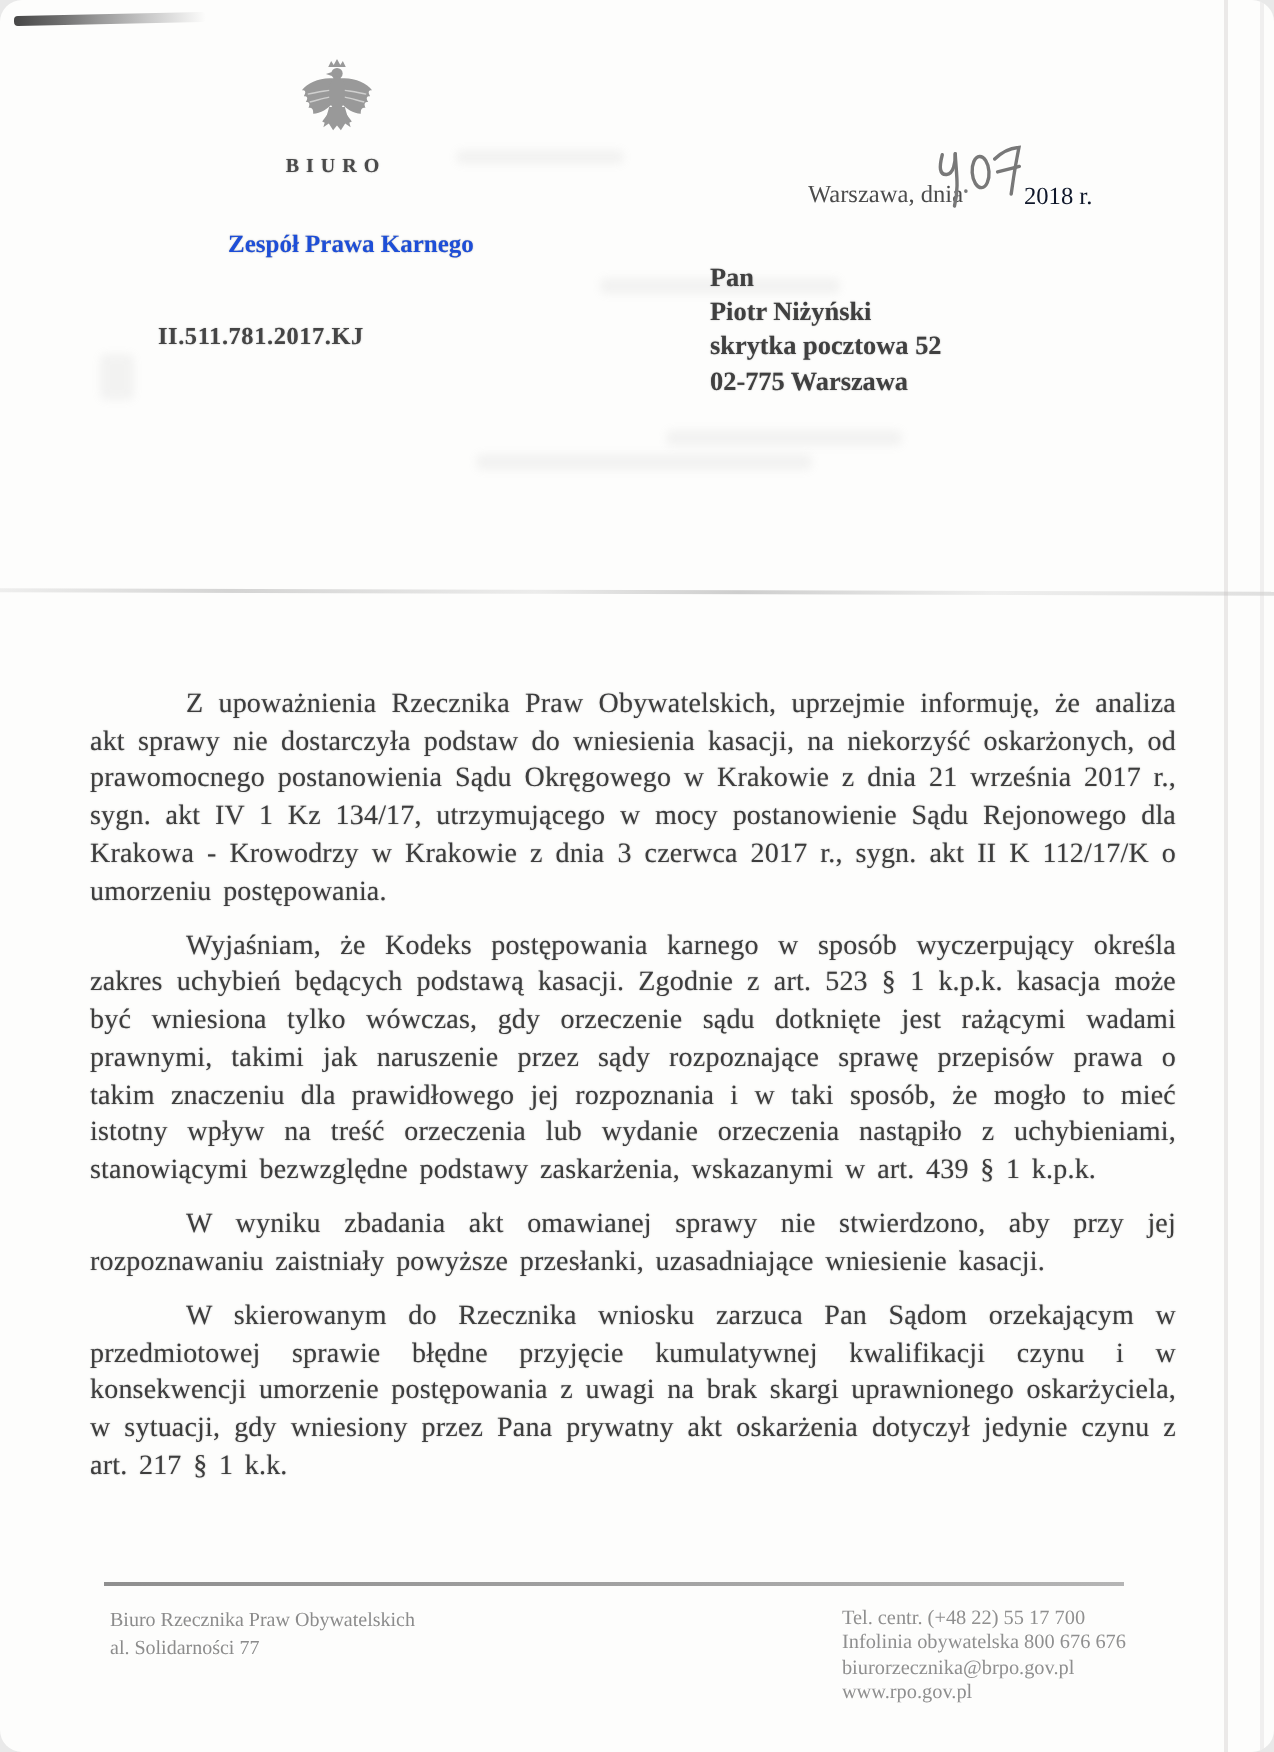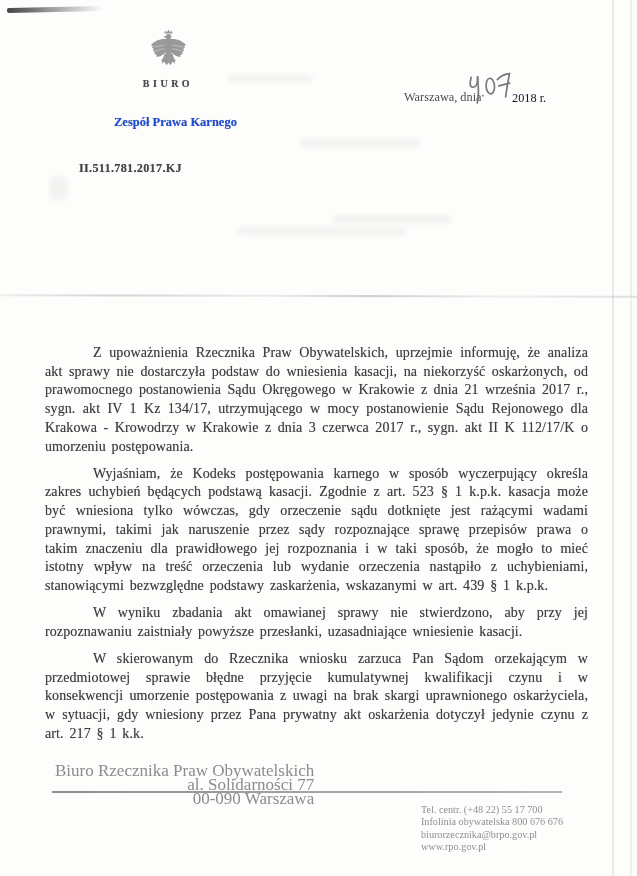--- a/index.html
+++ b/index.html
@@ -1,19 +1,20 @@
 <!DOCTYPE html>
 <html><head>
 <meta charset="utf-8">
 <style>
   html,body{margin:0;padding:0;background:#e9e9e9;}
   .page{
     position:relative;width:637px;height:876px;background:#fdfdfc;
     font-family:"Liberation Serif", serif;color:#3d3d3d;overflow:hidden;
     margin:0 auto;
+    border-radius:11px;
   }
   .abs{position:absolute;}
   
   .topleft-mark{left:7px;top:7px;width:96px;height:5px;
     background:linear-gradient(90deg,#474747 0%,#6a6a6a 22%,#9a9a9a 45%,#c9c9c9 70%,rgba(220,220,220,0) 100%);
     transform:rotate(-1.2deg);border-radius:2px;}
   .crease{left:0;top:295px;width:637px;height:2px;
     background:linear-gradient(90deg,rgba(170,170,170,.18) 0%,rgba(150,150,150,.40) 18%,rgba(175,175,175,.22) 42%,rgba(140,140,140,.42) 58%,rgba(180,180,180,.20) 78%,rgba(160,160,160,.32) 100%);
     transform:rotate(.15deg);}
   .vstreak1{left:612px;top:0;width:2px;height:876px;background:rgba(200,196,196,.35);}
@@ -35,21 +36,21 @@
   .addressee{left:355px;top:130px;font-size:13.2px;font-weight:bold;line-height:17.2px;
     color:#404040;text-shadow:0 0 .7px rgba(64,64,64,.5);}
   
   .body-text{left:45px;top:344px;width:543px;font-size:14px;line-height:18.7px;
     text-align:justify;word-spacing:2.2px;letter-spacing:.1px;
     text-shadow:0 0 .7px rgba(61,61,61,.5);}
   .body-text p{margin:0 0 8.5px 0;text-indent:48px;}
   
   .footer-rule{left:52px;top:791px;width:510px;height:2px;
     background:linear-gradient(90deg,#8f8f8f,#a5a5a5 60%,#b5b5b5);}
-  .footer-left{left:55px;top:764px;font-size:17px;line-height:14px;color:#8c8c8c;text-align:right;}
+  .footer-left{left:55px;top:804px;font-size:10px;line-height:14px;color:#8c8c8c;}
   .footer-right{right:74px;top:804px;font-size:10.2px;line-height:12.4px;color:#8f8f8f;text-align:left;}
 </style>
 </head>
 <body>
 
 <div class="page">
 
   <div class="abs topleft-mark"></div>
   <div class="abs crease"></div>
   <div class="abs vstreak1"></div>
@@ -97,33 +98,38 @@
         <path d="M34,10 C38,6.5 42,5 46.5,5 C44,14 42.2,22 41,28"></path>
         <path d="M35,16.5 L46,14.5"></path>
       </g>
     </svg>
   </div>
   <div class="abs date-year">2018 r.</div>
 
   <div class="abs unit">Zespół Prawa Karnego</div>
   <div class="abs case-number">II.511.781.2017.KJ</div>
 
+  <div class="abs addressee">
+    <div>Pan</div>
+    <div>Piotr Niżyński</div>
+    <div>skrytka pocztowa 52</div>
+    <div>02-775 Warszawa</div>
+  </div>
 
   <div class="abs body-text">
     <p>Z upoważnienia Rzecznika Praw Obywatelskich, uprzejmie informuję, że analiza akt sprawy nie dostarczyła podstaw do wniesienia kasacji, na niekorzyść oskarżonych, od prawomocnego postanowienia Sądu Okręgowego w Krakowie z dnia 21 września 2017 r., sygn. akt IV 1 Kz 134/17, utrzymującego w mocy postanowienie Sądu Rejonowego dla Krakowa - Krowodrzy w Krakowie z dnia 3 czerwca 2017 r., sygn. akt II K 112/17/K o umorzeniu postępowania.</p>
     <p>Wyjaśniam, że Kodeks postępowania karnego w sposób wyczerpujący określa zakres uchybień będących podstawą kasacji. Zgodnie z art. 523 § 1 k.p.k. kasacja może być wniesiona tylko wówczas, gdy orzeczenie sądu dotknięte jest rażącymi wadami prawnymi, takimi jak naruszenie przez sądy rozpoznające sprawę przepisów prawa o takim znaczeniu dla prawidłowego jej rozpoznania i w taki sposób, że mogło to mieć istotny wpływ na treść orzeczenia lub wydanie orzeczenia nastąpiło z uchybieniami, stanowiącymi bezwzględne podstawy zaskarżenia, wskazanymi w art. 439 § 1 k.p.k.</p>
     <p>W wyniku zbadania akt omawianej sprawy nie stwierdzono, aby przy jej rozpoznawaniu zaistniały powyższe przesłanki, uzasadniające wniesienie kasacji.</p>
     <p>W skierowanym do Rzecznika wniosku zarzuca Pan Sądom orzekającym w przedmiotowej sprawie błędne przyjęcie kumulatywnej kwalifikacji czynu i w konsekwencji umorzenie postępowania z uwagi na brak skargi uprawnionego oskarżyciela, w sytuacji, gdy wniesiony przez Pana prywatny akt oskarżenia dotyczył jedynie czynu z art. 217 § 1 k.k.</p>
   </div>
 
   <div class="abs footer-rule"></div>
   <div class="abs footer-left">
     <div>Biuro Rzecznika Praw Obywatelskich</div>
     <div>al. Solidarności 77</div>
-    <div>00-090 Warszawa</div>
   </div>
   <div class="abs footer-right">
     <div>Tel. centr. (+48 22) 55 17 700</div>
     <div>Infolinia obywatelska 800 676 676</div>
     <div>biurorzecznika@brpo.gov.pl</div>
     <div>www.rpo.gov.pl</div>
   </div>
 
 </div>
 

